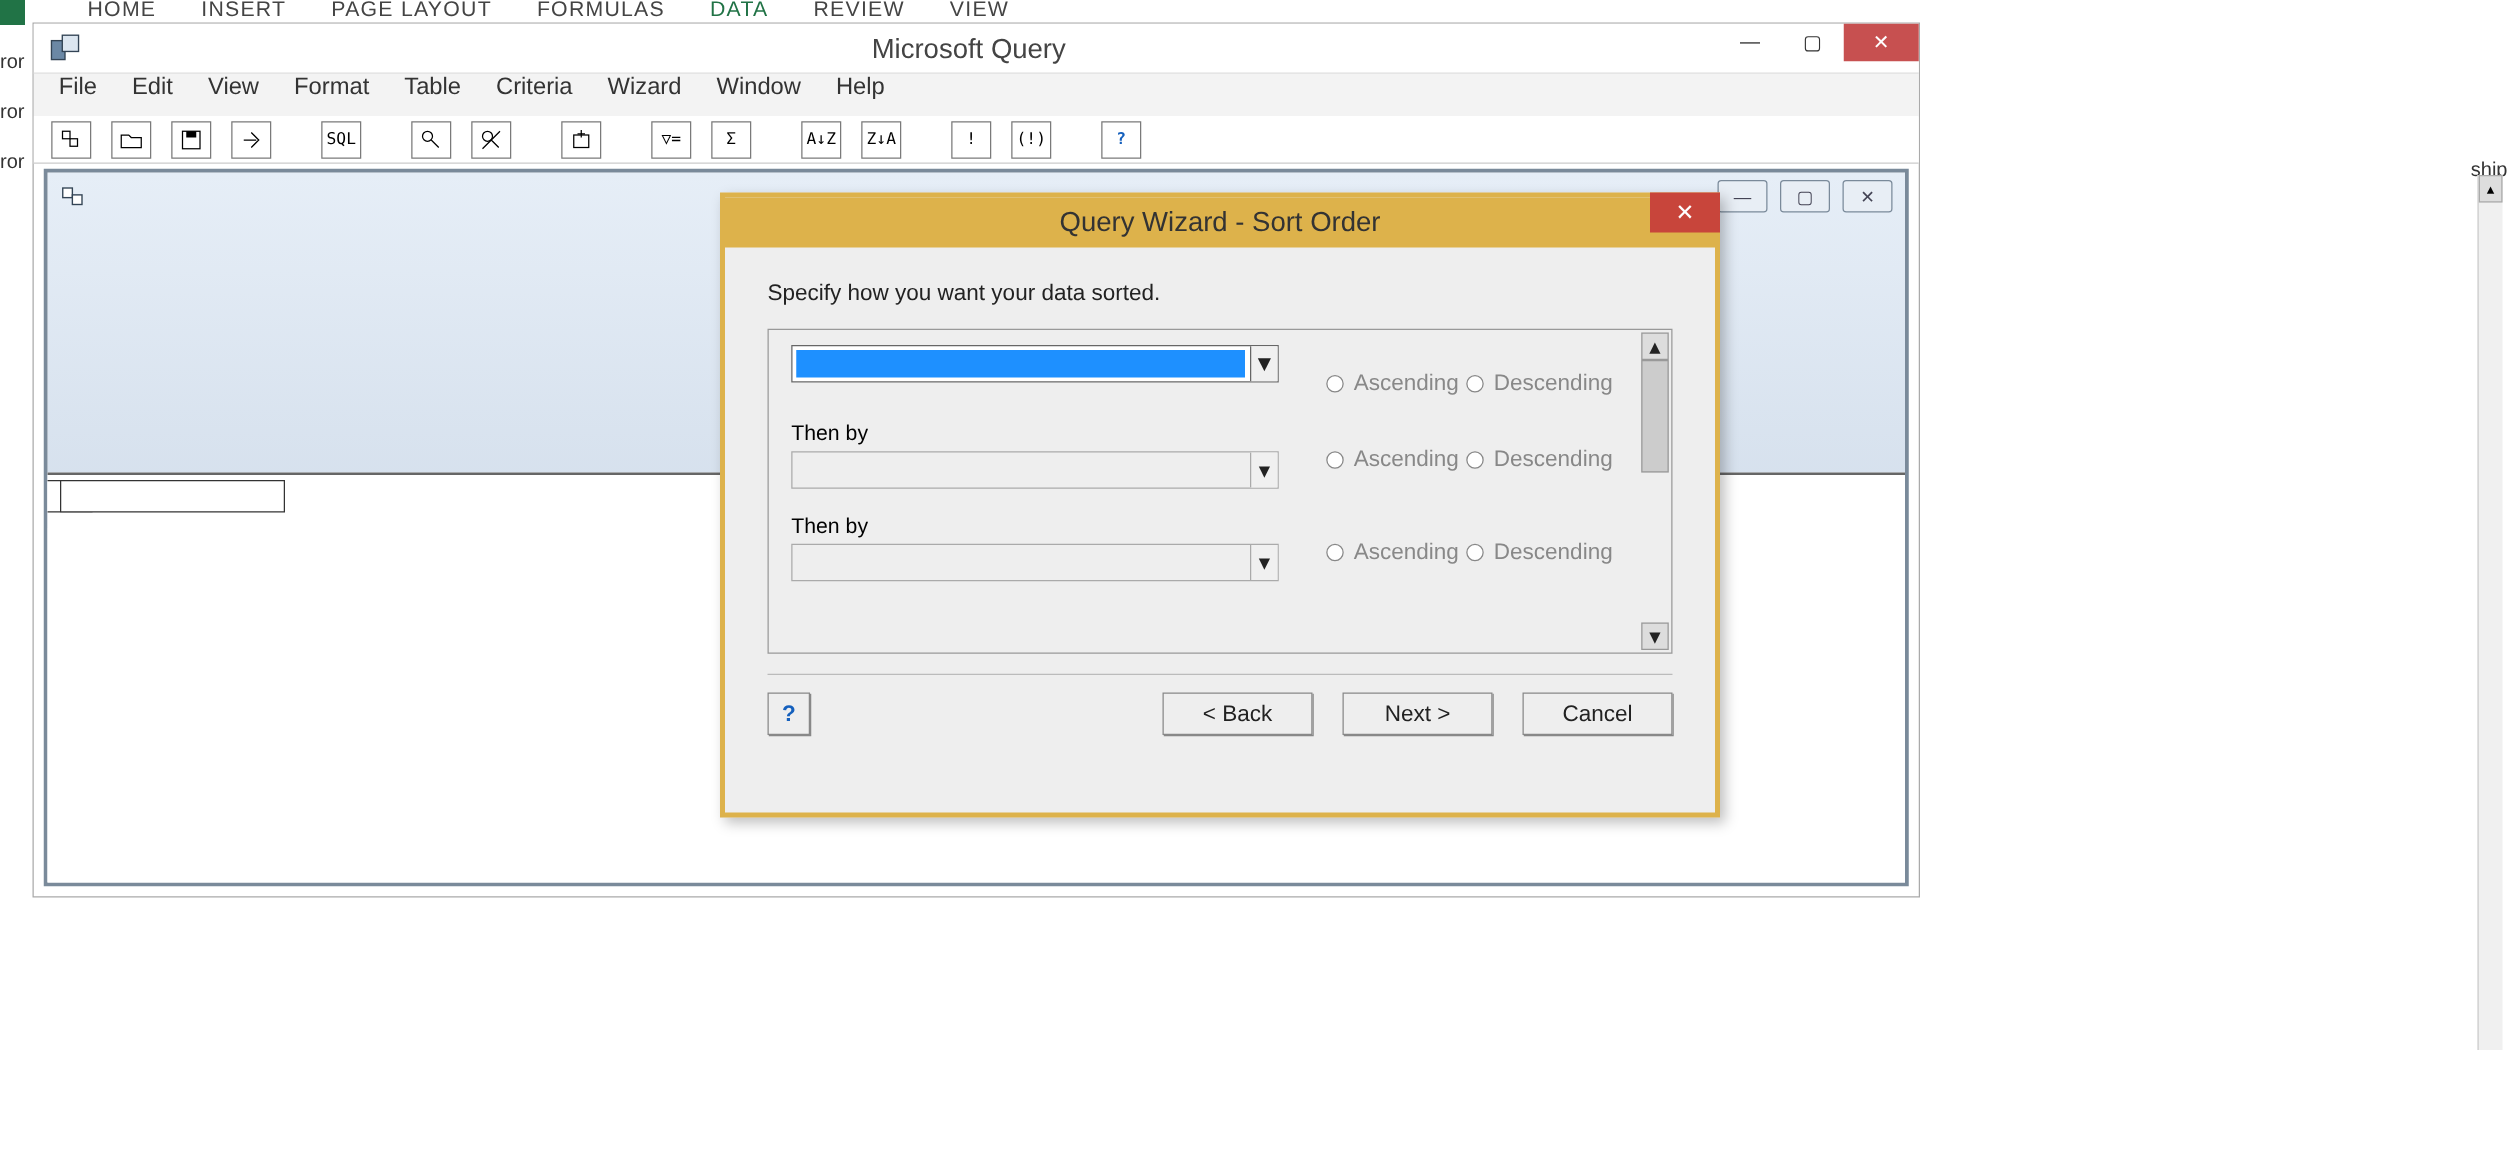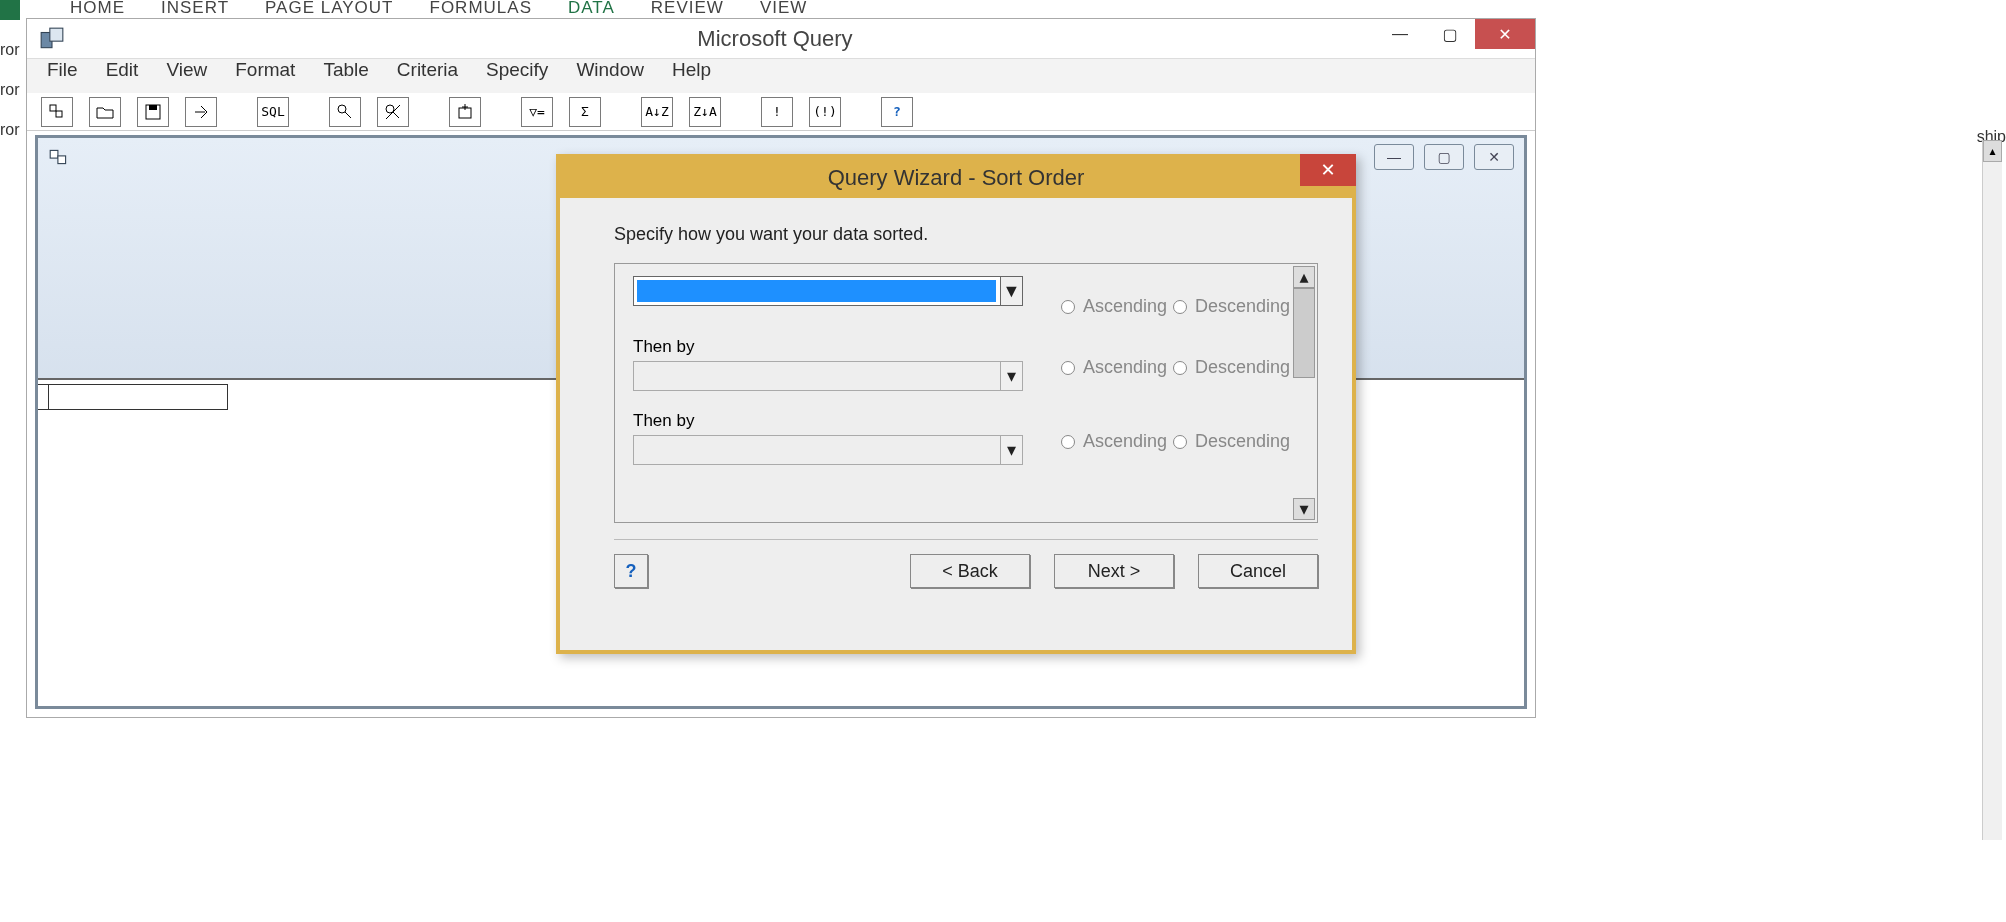--- a/index.html
+++ b/index.html
@@ -48,33 +48,33 @@
   }
   .mdi-child-icon { position:absolute; left:10px; top:8px; width:22px; height:22px; }
   .mdi-winbtns { position:absolute; right:10px; top:6px; display:flex; gap:10px; }
   .mdi-winbtns div { width:40px; height:26px; border:1px solid #7a8a9a; border-radius:3px; background:#e8eef5; display:flex; align-items:center; justify-content:center; font-size:14px; color:#445;}
   .mdi-white { position:absolute; left:0; right:0; top:240px; bottom:0; background:#fff; border-top:2px solid #666;}
   .data-cell { position:absolute; left:10px; top:246px; width:180px; height:26px; border:1px solid #333; background:#fff;}
   .data-cell-left { position:absolute; left:0; top:246px; width:36px; height:26px; border-top:1px solid #333; border-bottom:1px solid #333; background:#fff;}
 
   
   .wizard {
-    position:absolute; left:556px; top:154px; width:800px; height:500px;
+    position:absolute; left:576px; top:154px; width:800px; height:500px;
     background:#eeeeee; border:4px solid #ddb24b;
     box-shadow: 4px 4px 10px rgba(0,0,0,0.25);
   }
   .wiz-title {
     height:40px; background:#ddb24b; display:flex; align-items:center; justify-content:center;
     color:#333; font-size:22px; position:relative;
   }
   .wiz-close {
     position:absolute; right:-4px; top:-4px; width:56px; height:32px; background:#c8453b;
     color:#fff; display:flex; align-items:center; justify-content:center; font-size:18px;
   }
-  .wiz-body { padding:26px 34px 16px 54px; font-size:18px; color:#222; }
+  .wiz-body { padding:26px 34px 16px 34px; font-size:18px; color:#222; }
   .wiz-body p { margin-bottom:4px; font-size:18px;}
   .sort-group-box {
     border:1px solid #999; background:#eee; margin-top:18px; height:260px;
     display:flex; position:relative; padding:12px 30px 12px 18px;
   }
   .sort-col { flex:1; display:flex; flex-direction:column; gap:20px;}
   .sort-row { display:flex; gap:28px; align-items:flex-start;}
   .sort-left { width:400px;}
   .sort-left label { font-size:17px; color:#333; display:block; margin-bottom:4px;}
   .sort-left.disabled label { color:#000000;}
@@ -153,21 +153,21 @@
     </div>
   </div>
 
   <div class="msq-menu">
     <span>File</span>
     <span>Edit</span>
     <span>View</span>
     <span>Format</span>
     <span>Table</span>
     <span>Criteria</span>
-    <span>Specify</span>
+    <span>Wizard</span>
     <span>Window</span>
     <span>Help</span>
   </div>
 
   <div class="msq-toolbar">
     <div class="tbtn">
         <svg viewBox="0 0 20 20">
           <rect x="3" y="3" width="6" height="6" fill="none" stroke="#000"></rect>
           <rect x="9" y="9" width="6" height="6" fill="none" stroke="#000"></rect>
         </svg>

